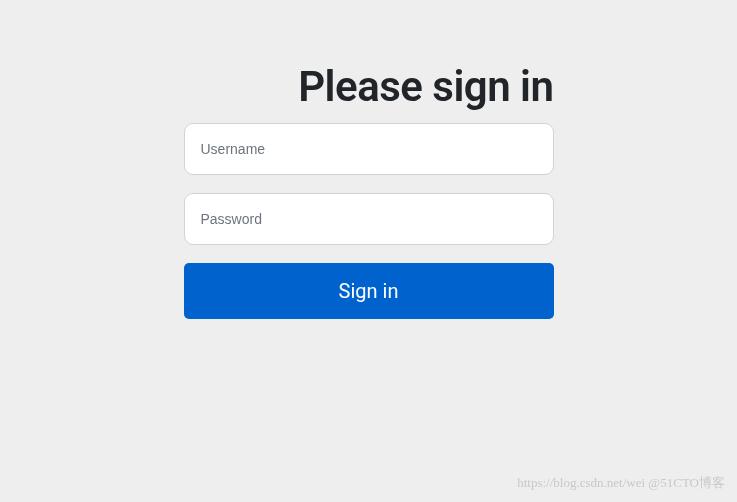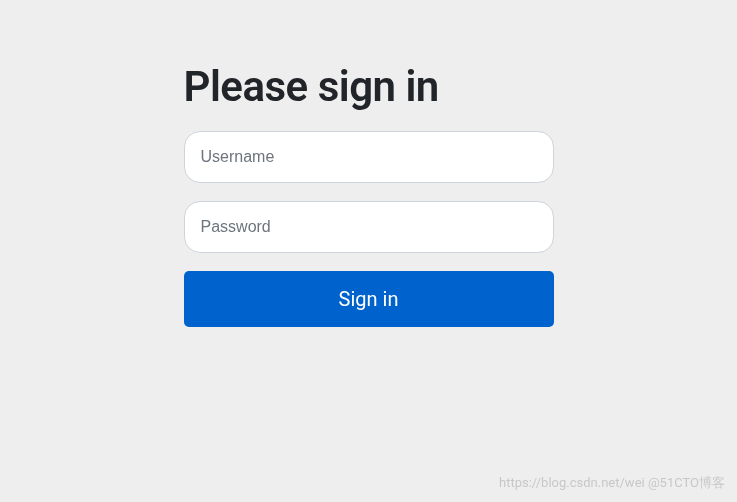--- a/index.html
+++ b/index.html
@@ -18,30 +18,31 @@
       padding-top: 62px;
       position: relative;
     }
     .signin-form {
       width: 370px;
     }
     .signin-title {
       font-size: 42px;
       font-weight: 600;
       color: #212529;
-      margin-bottom: 20px;
+      margin-bottom: 12px;
       letter-spacing: -0.5px;
+      text-align: right;
     }
     .form-input {
       width: 100%;
       height: 52px;
       padding: 0 16px;
-      font-size: 16px;
+      font-size: 14px;
       border: 1px solid #ced4da;
-      border-radius: 16px;
+      border-radius: 9px;
       background-color: #ffffff;
       margin-bottom: 18px;
       color: #495057;
       outline: none;
     }
     .form-input::placeholder {
       color: #6c757d;
     }
     .signin-button {
       width: 100%;
@@ -55,20 +56,21 @@
       cursor: pointer;
       font-family: inherit;
     }
     .watermark {
       position: absolute;
       bottom: 10px;
       right: 12px;
       font-size: 13px;
       color: rgba(100, 100, 100, 0.28);
       pointer-events: none;
+      font-family: Liberation Serif, serif;
     }
   </style>
 </head>
 <body>
 
 <form class="signin-form">
   <h1 class="signin-title">Please sign in</h1>
   <input type="text" class="form-input" placeholder="Username" style="">
   <input type="password" class="form-input" placeholder="Password" style="">
   <button type="submit" class="signin-button">Sign in</button>

